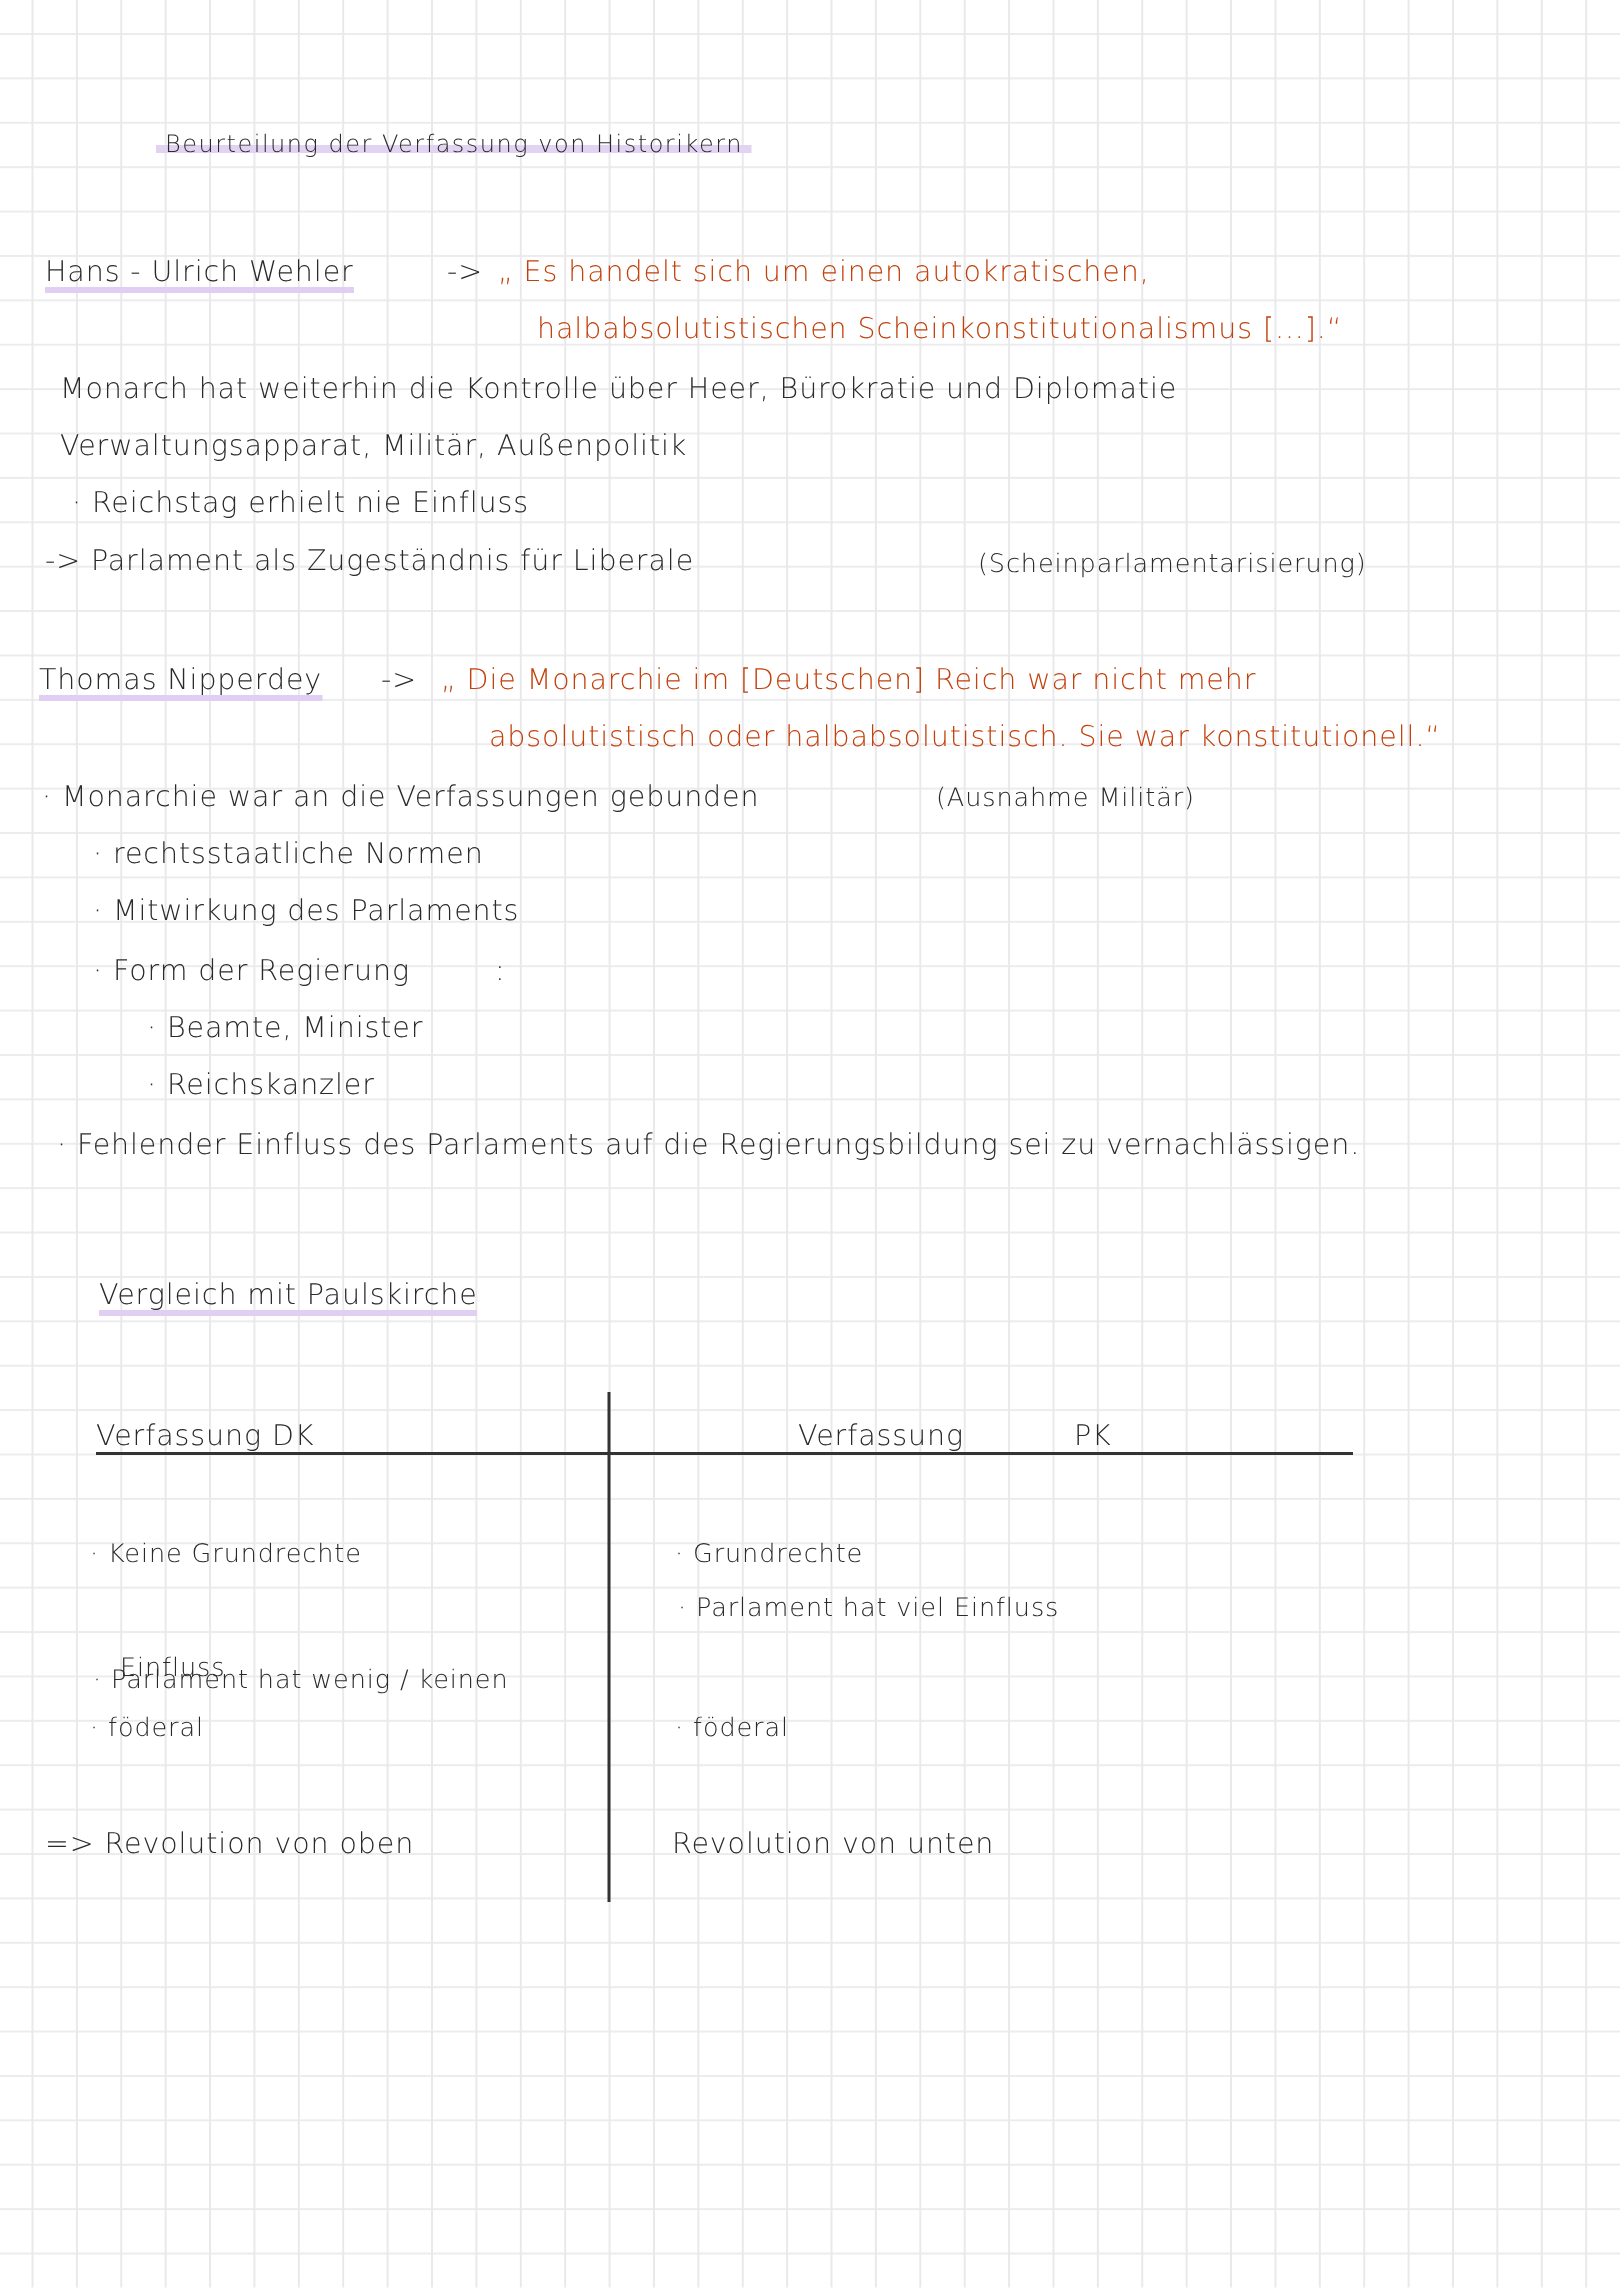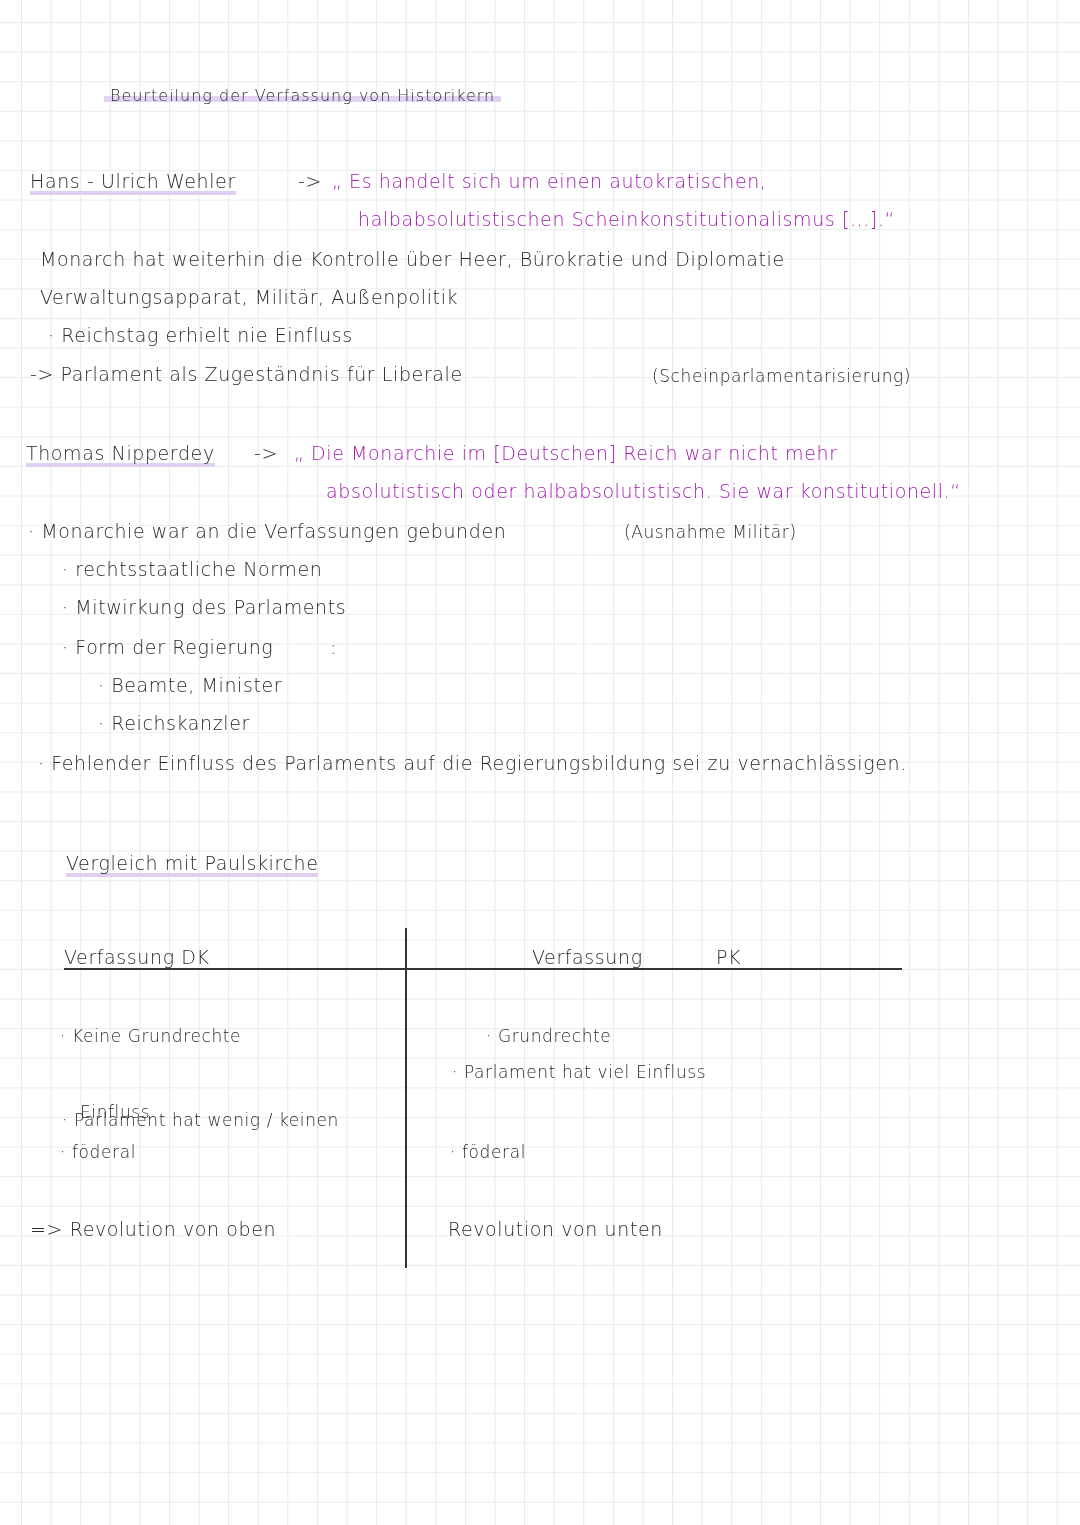--- a/index.html
+++ b/index.html
@@ -9,21 +9,21 @@
     background-image:
       linear-gradient(to right, #e9e9ec 1px, transparent 1px),
       linear-gradient(to bottom, #ececef 1px, transparent 1px);
     background-size: 29.6px 29.6px;
     background-position: 21px 22px;
     font-family: "DejaVu Sans", sans-serif;
     color: #2a2a2a;
   }
   .t { position: absolute; white-space: nowrap; font-size: 19px; letter-spacing: 0.6px; font-weight: 300; }
   .title { font-size: 16px; letter-spacing: 1px; }
-  .quote { color: #a21caf; }
+  .quote { color: #c2410c; }
   .hl {
     background: linear-gradient(to bottom, transparent 55%, #e3d3f3 55%, #e3d3f3 85%, transparent 85%);
     padding: 0 6px;
   }
   .ul {
     background: linear-gradient(to bottom, transparent 82%, #e0cff2 82%, #e0cff2 98%, transparent 98%);
     padding-bottom: 4px;
   }
   .hline { position: absolute; height: 2px; background: #333; }
   .vline { position: absolute; width: 2px; background: #333; }
@@ -76,16 +76,16 @@
 <div class="t" style="left:64px; top:946px;">Verfassung  DK</div>
 <div class="t" style="left:532px; top:946px;">Verfassung</div>
 <div class="t" style="left:716px; top:946px;">PK</div>
 
 <div class="t small" style="left:60px; top:1026px;">· Keine Grundrechte</div>
 <div class="t small" style="left:62px; top:1064px;margin-top:46px;">· Parlament hat wenig / keinen</div>
 <div class="t small" style="left:80px; top:1102px;">Einfluss</div>
 <div class="t small" style="left:60px; top:1142px;">· föderal</div>
 <div class="t" style="left:30px; top:1218px;">=&gt; Revolution von oben</div>
 
-<div class="t small" style="left:450px; top:1026px;margin-left:36px;">· Grundrechte</div>
+<div class="t small" style="left:450px; top:1026px;">· Grundrechte</div>
 <div class="t small" style="left:452px; top:1062px;">· Parlament hat viel Einfluss</div>
 <div class="t small" style="left:450px; top:1142px;">· föderal</div>
 <div class="t" style="left:448px; top:1218px;">Revolution von unten</div>
 
 </body></html>

